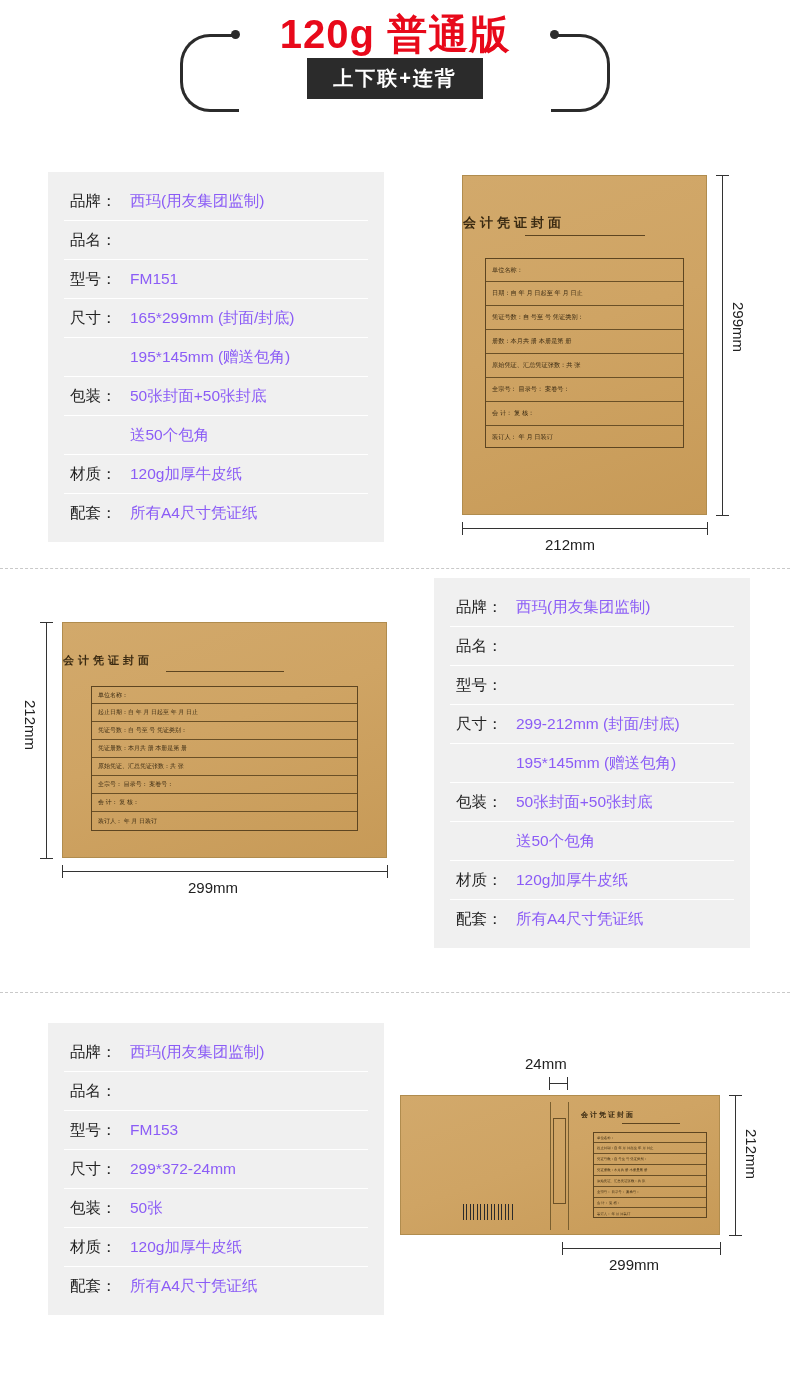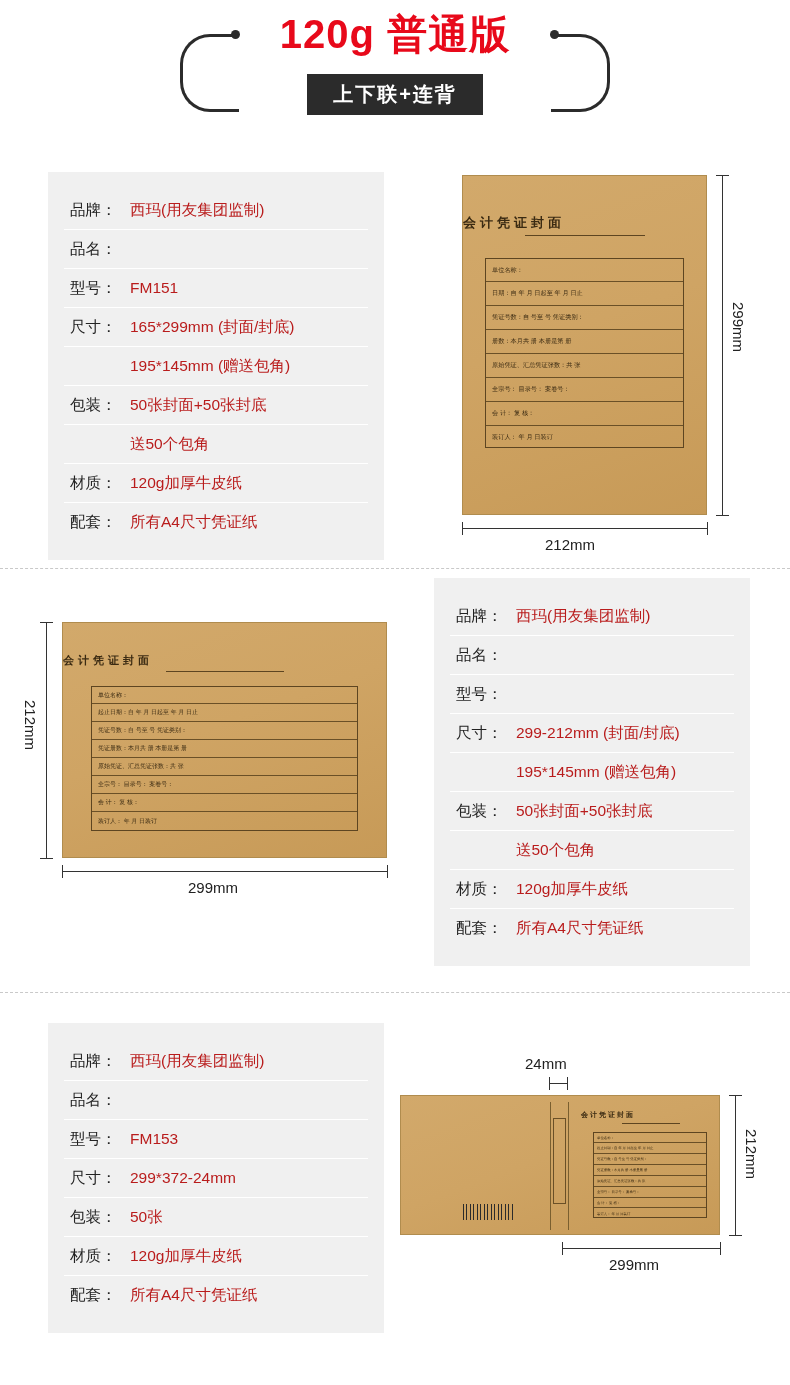--- a/index.html
+++ b/index.html
@@ -33,21 +33,21 @@
   .header-title {
     font-size: 40px;
     font-weight: bold;
     color: #e8091a;
     letter-spacing: 1px;
     line-height: 48px;
     white-space: nowrap;
   }
   .header-sub {
     display: inline-block;
-    margin-top: 16px;
+    margin-top: 0;
     background: #2b2b2b;
     color: #ffffff;
     font-size: 20px;
     font-weight: bold;
     padding: 7px 26px;
     letter-spacing: 2px;
   }
   
   .bracket {
     position: absolute;
@@ -88,40 +88,40 @@
     position: absolute;
     left: 0;
     width: 790px;
     border-top: 1px dashed #c9c9c9;
   }
 
   
   .spec {
     position: absolute;
     background: #f0f0f0;
-    padding: 19px 16px;
+    padding: 10px 16px;
     box-sizing: border-box;
   }
   .spec-row {
     display: flex;
     align-items: baseline;
     border-bottom: 1px solid #ffffff;
     padding: 9px 2px 9px 6px;
     font-size: 15.5px;
     line-height: 20px;
   }
   .spec-row:last-child { border-bottom: none; }
   .spec-label {
     flex: 0 0 auto;
     min-width: 56px;
     color: #222;
   }
   .spec-value {
     flex: 1 1 auto;
-    color: #b91c1c;
+    color: #8b5cf6;
     padding-left: 4px;
   }
   .spec-row.cont .spec-label { visibility: hidden; }
 
   
   .kraft {
     background: linear-gradient(160deg, #d2a96b 0%, #cfa464 45%, #c79a57 100%);
     border: 1px solid #b08c4e;
     box-sizing: border-box;
     position: relative;

